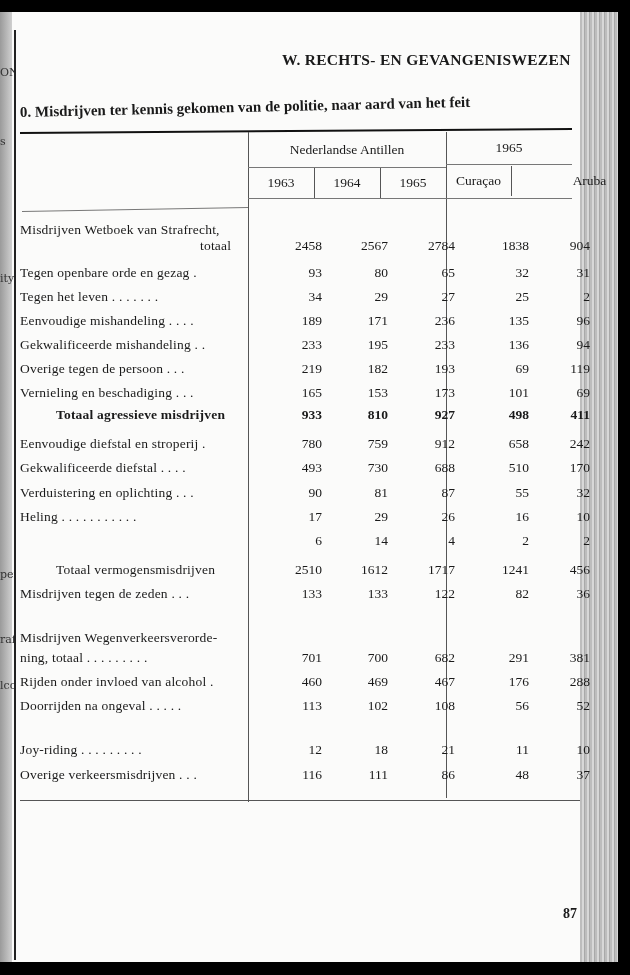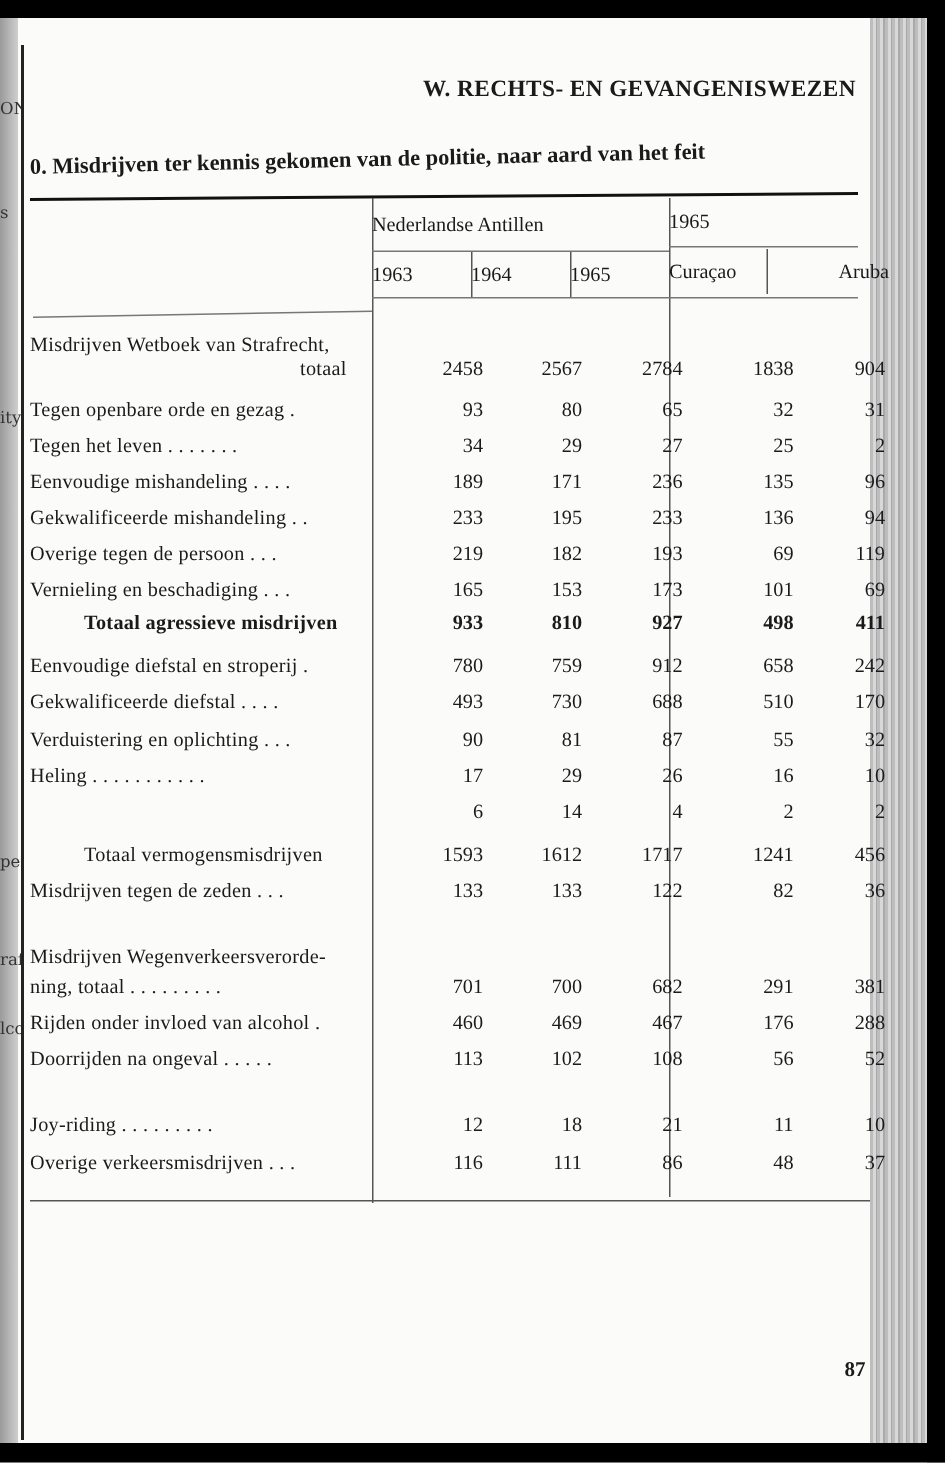--- a/index.html
+++ b/index.html
@@ -8,21 +8,21 @@
   .spine{position:absolute;left:0;top:12px;width:12px;height:950px;background:linear-gradient(90deg,#9a9a9a,#cfcfcf);}
   .spine-line{position:absolute;left:14px;top:30px;width:2px;height:930px;background:#222;}
   .edge{position:absolute;left:580px;top:12px;width:38px;height:950px;background:repeating-linear-gradient(90deg,#bdbdbd 0 2px,#d8d8d8 2px 4px,#a9a9a9 4px 5px);}
   .edge-dark{position:absolute;left:618px;top:0;width:12px;height:975px;background:#000;}
   .margin-text{position:absolute;left:0;font-size:11px;color:#333;width:14px;overflow:hidden;white-space:nowrap;font-family:"DejaVu Serif",serif;}
   .header{position:absolute;left:282px;top:51px;font-size:15.5px;font-weight:bold;letter-spacing:0.3px;white-space:nowrap;font-family:"Liberation Serif",serif;}
   .title{position:absolute;left:20px;top:104px;font-size:15px;font-weight:bold;white-space:nowrap;transform:rotate(-1.3deg);transform-origin:left center;font-family:"Liberation Serif",serif;}
   .rule-top{position:absolute;left:20px;top:130px;width:552px;height:2px;background:#111;transform:rotate(-0.4deg);}
   .vline{position:absolute;width:1px;background:#555;}
   .hline{position:absolute;height:1px;background:#777;}
-  .colhead{position:absolute;font-size:13.5px;font-family:"Liberation Serif",serif;}
+  .colhead{position:absolute;font-size:13.5px;text-align:center;font-family:"Liberation Serif",serif;}
   .row{position:absolute;left:20px;width:560px;height:20px;font-size:13.5px;font-family:"Liberation Serif",serif;}
   .row .lbl{position:absolute;left:0;white-space:nowrap;letter-spacing:0.2px;}
   .row .num{position:absolute;width:50px;text-align:right;}
   .c0{left:252px;} .c1{left:318px;} .c2{left:385px;} .c3{left:459px;} .c4{left:520px;}
   .indent{left:36px !important;}
   .pagenum{position:absolute;left:563px;top:906px;font-size:14px;font-weight:bold;font-family:"Liberation Serif",serif;}
 </style>
 </head>
 <body>
 
@@ -168,21 +168,21 @@
 </div>
 <div class="row" style="top:533px;">
   <span class="num c0">6</span>
   <span class="num c1">14</span>
   <span class="num c2">4</span>
   <span class="num c3">2</span>
   <span class="num c4">2</span>
 </div>
 <div class="row" style="top:562px;">
   <span class="lbl indent">Totaal vermogensmisdrijven</span>
-  <span class="num c0">1593</span>
+  <span class="num c0">2510</span>
   <span class="num c1">1612</span>
   <span class="num c2">1717</span>
   <span class="num c3">1241</span>
   <span class="num c4">456</span>
 </div>
 <div class="row" style="top:586px;">
   <span class="lbl">Misdrijven tegen de zeden  . . .</span>
   <span class="num c0">133</span>
   <span class="num c1">133</span>
   <span class="num c2">122</span>

